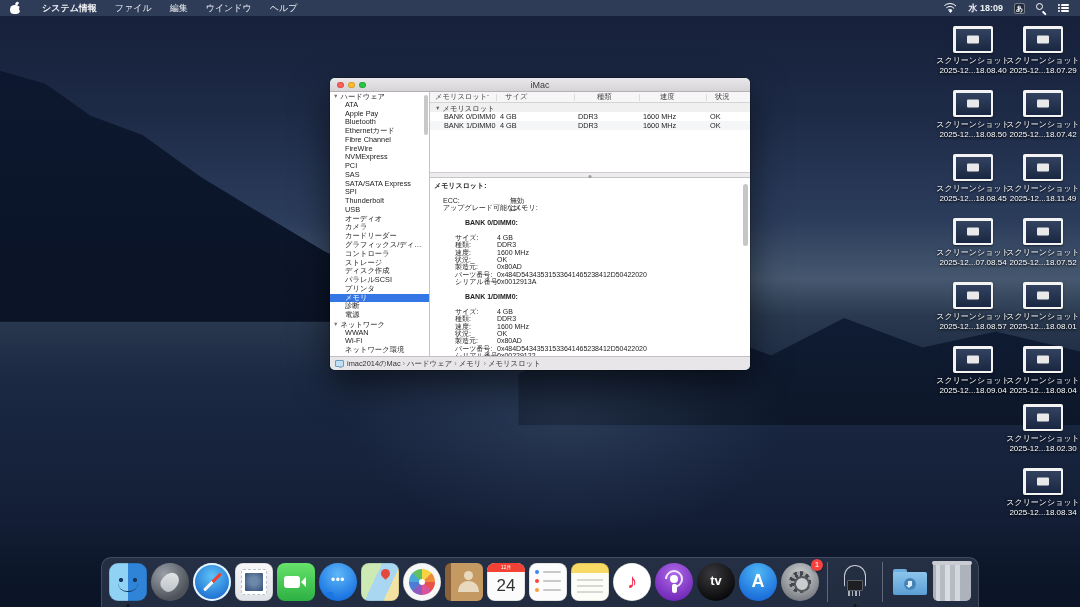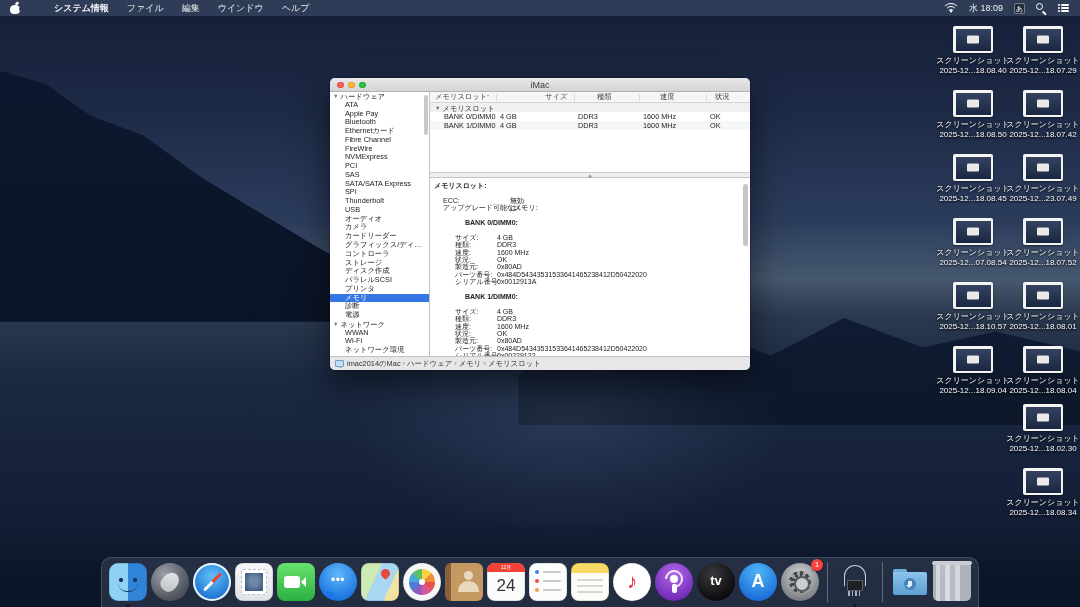--- a/index.html
+++ b/index.html
@@ -16,28 +16,28 @@
     background:linear-gradient(180deg,#101d36,#0d1729);
     clip-path:polygon(0 62%,10% 40%,20% 55%,32% 28%,45% 48%,58% 20%,72% 42%,85% 30%,100% 45%,100% 100%,0 100%); }
   #sea-glow { position:absolute; left:30%; top:55%; width:45%; height:35%;
     background:radial-gradient(ellipse at 50% 40%, rgba(130,160,200,.16), transparent 65%); }
   #sea-fore { position:absolute; left:0; bottom:0; width:100%; height:14%;
     background:linear-gradient(180deg,transparent,#0b1527 80%); }
 
   
   #menubar { position:absolute; left:0; top:0; width:1080px; height:16px; background:#2e3c58;
     display:flex; align-items:center; padding:0 10px; color:#f2f3f6; font-size:9px; z-index:50; }
-  .mb-left { display:flex; align-items:center; gap:16px; }
+  .mb-left { display:flex; align-items:center; gap:4px; }
   .apple { position:relative; width:11px; height:12px; margin-right:8px; }
   .apple .ap-body { position:absolute; bottom:0; left:0; width:10px; height:9px; background:#fff; border-radius:4.5px 4.5px 4px 4px; }
   .apple .ap-bite { position:absolute; right:-2px; bottom:3px; width:4px; height:4px; border-radius:50%; background:#2e3c58; }
   .apple .ap-leaf { position:absolute; top:0; left:5px; width:4px; height:3px; background:#fff; border-radius:60% 40% 60% 40%; transform:rotate(-28deg); }
   .menu-item { padding:0 9px; line-height:16px; white-space:nowrap; }
   .menu-item.bold { font-weight:bold; }
-  .mb-right { margin-left:auto; display:flex; align-items:center; gap:11px; }
+  .mb-right { margin-left:auto; display:flex; align-items:center; gap:11px;font-weight:bold; }
   .wifi { width:14px; height:10px; position:relative; clip-path:polygon(50% 100%, -35% -45%, 135% -45%); }
   .wifi i { position:absolute; border:1.4px solid #fff; border-radius:50%; }
   .wifi .w1 { width:18px; height:18px; left:-2px; top:0; }
   .wifi .w2 { width:12px; height:12px; left:1px; top:3px; }
   .wifi .w3 { width:6px; height:6px; left:4px; top:6px; }
   .wifi .w-dot { width:2.6px; height:2.6px; background:#fff; border:none; left:5.7px; top:7.4px; }
   .clock { font-size:9px; white-space:nowrap; }
   .ime { width:11px; height:11px; background:#1e2838; border:1px solid rgba(255,255,255,.4); border-radius:2.5px;
     color:#fff; font-size:7px; line-height:10px; text-align:center; }
   .spotlight { width:11px; height:11px; position:relative; }
@@ -298,21 +298,21 @@
       </div>
     </div>
     <div class="dicon" style="left: 1006px; top: 154px;">
       <div class="thumb">
         <div class="shot">
           <i></i>
         </div>
       </div>
       <div class="dlabel">
         <div>スクリーンショット</div>
-        <div>2025-12...23.07.49</div>
+        <div>2025-12...18.11.49</div>
       </div>
     </div>
     <div class="dicon" style="left: 936px; top: 218px;">
       <div class="thumb">
         <div class="shot">
           <i></i>
         </div>
       </div>
       <div class="dlabel">
         <div>スクリーンショット</div>
@@ -331,21 +331,21 @@
       </div>
     </div>
     <div class="dicon" style="left: 936px; top: 282px;">
       <div class="thumb">
         <div class="shot">
           <i></i>
         </div>
       </div>
       <div class="dlabel">
         <div>スクリーンショット</div>
-        <div>2025-12...18.10.57</div>
+        <div>2025-12...18.08.57</div>
       </div>
     </div>
     <div class="dicon" style="left: 1006px; top: 282px;">
       <div class="thumb">
         <div class="shot">
           <i></i>
         </div>
       </div>
       <div class="dlabel">
         <div>スクリーンショット</div>
@@ -440,21 +440,21 @@
           <div class="sb-row sb-item"><span>WWAN</span></div>
           <div class="sb-row sb-item"><span>Wi-Fi</span></div>
           <div class="sb-row sb-item"><span>ネットワーク環境</span></div>
         </div>
       <div class="sb-scroll"></div>
     </div>
     <div class="main">
       <div class="tbl">
         <div class="tbl-head" id="tbl-head">
             <span class="cell c0">メモリスロット</span>
-            <span class="cell c1" style="left: 75px; margin-left: 40px;">サイズ</span>
+            <span class="cell c1" style="left: 75px;">サイズ</span>
             <span class="cell c2" style="left: 167px;">種類</span>
             <span class="cell c3" style="left: 230px;">速度</span>
             <span class="cell c4" style="left: 285px; text-align: center;">状況</span>
             <span class="caret">ˆ</span>
             <i class="hd-sep" style="left: 66px;"></i>
             <i class="hd-sep" style="left: 144px;"></i>
             <i class="hd-sep" style="left: 209px;"></i>
             <i class="hd-sep" style="left: 276px;"></i>
           </div>
         <div id="tbl-body">

